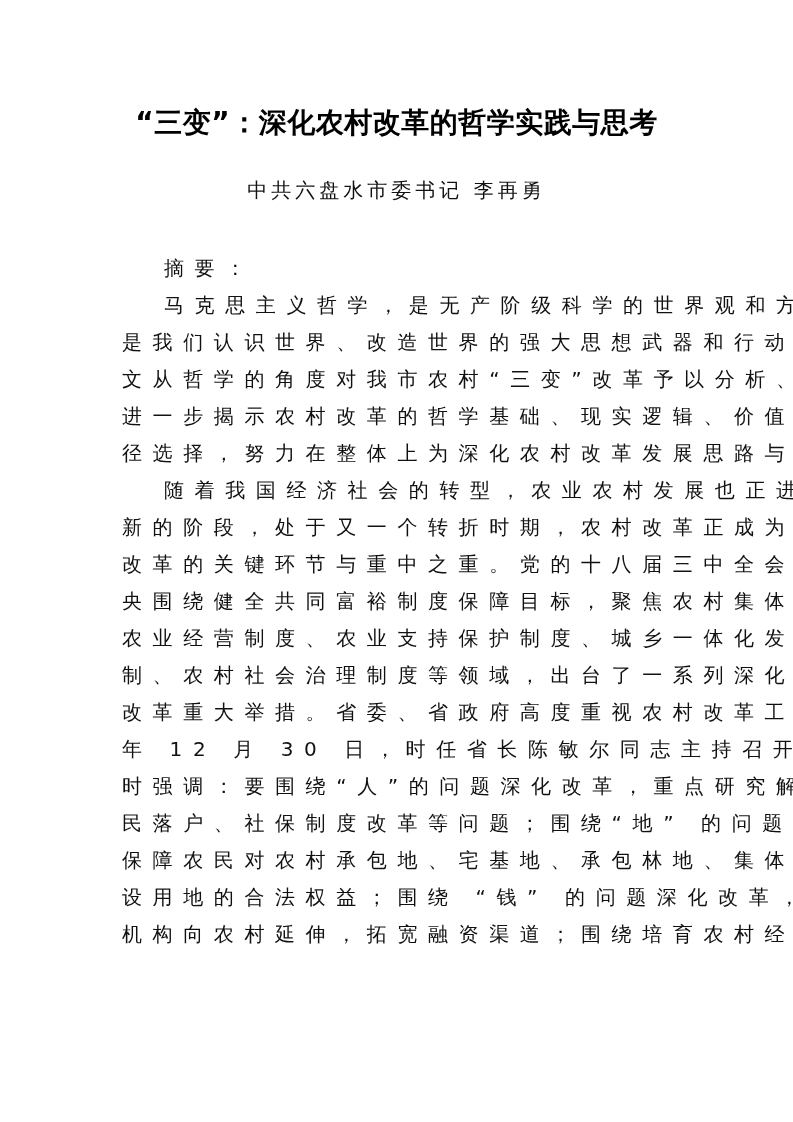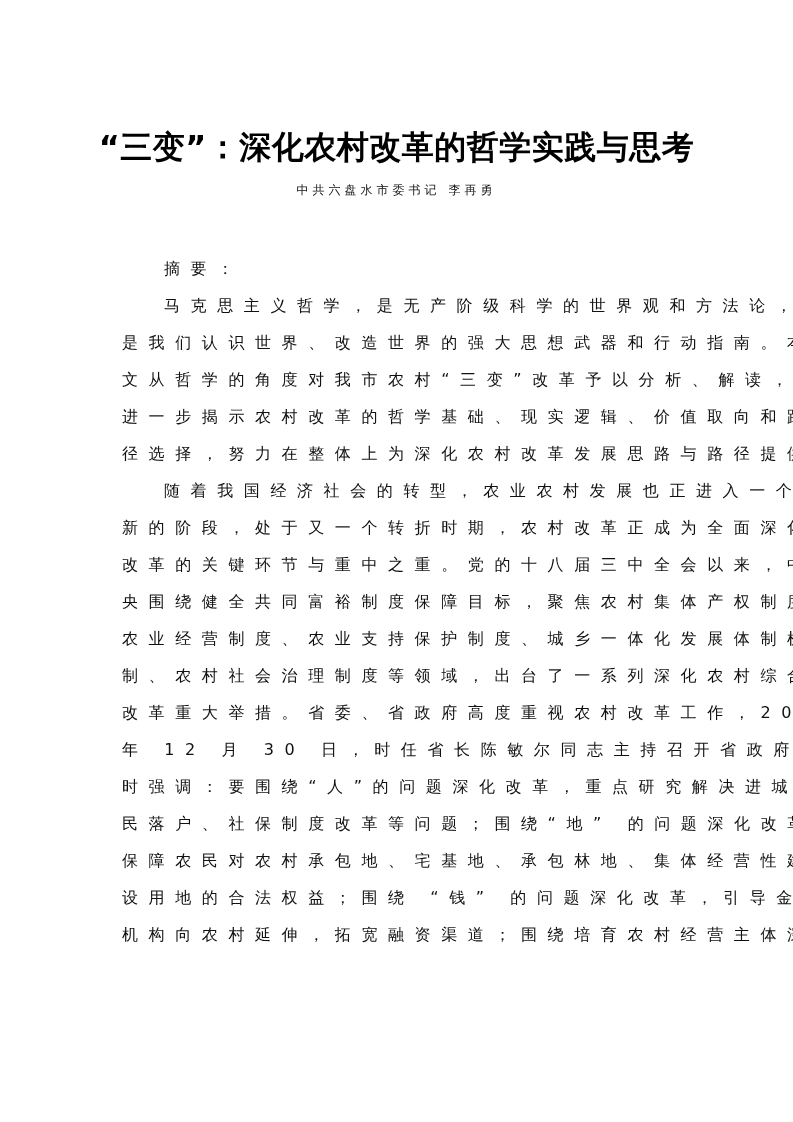--- a/index.html
+++ b/index.html
@@ -19,50 +19,49 @@
       position: absolute;
       left: 0; top: 0;
       width: 793px; height: 1122px;
       background: #ffffff;
     }
     .title {
       position: absolute;
       left: 0; right: 0;
       top: 103px;
       text-align: center;
-      font-size: 32px;
+      font-size: 28px;
       font-weight: bold;
       letter-spacing: 0.5px;
       line-height: 40px;
       color: #000000;
       white-space: nowrap;
-      margin-top: 24px;
     }
     .author {
       position: absolute;
       left: 0; right: 0;
       top: 178px;
       text-align: center;
-      font-size: 12px;
+      font-size: 20px;
       letter-spacing: 4px;
       line-height: 24px;
       color: #111111;
       white-space: nowrap;
     }
     .body-text {
       position: absolute;
       left: 122px;
       top: 250px;
       width: 560px;
     }
     .line {
       display: block;
       height: 37px;
       line-height: 37px;
-      font-size: 16px;
+      font-size: 20px;
       letter-spacing: 10.6px;
       white-space: nowrap;
       color: #111111;
     }
     .line.indent { padding-left: 42px; }
   </style>
 </head>
 <body>
 
 <div class="page">

